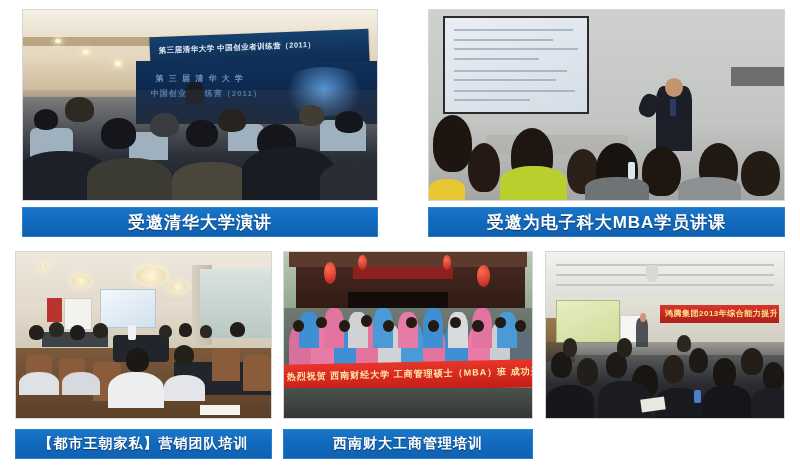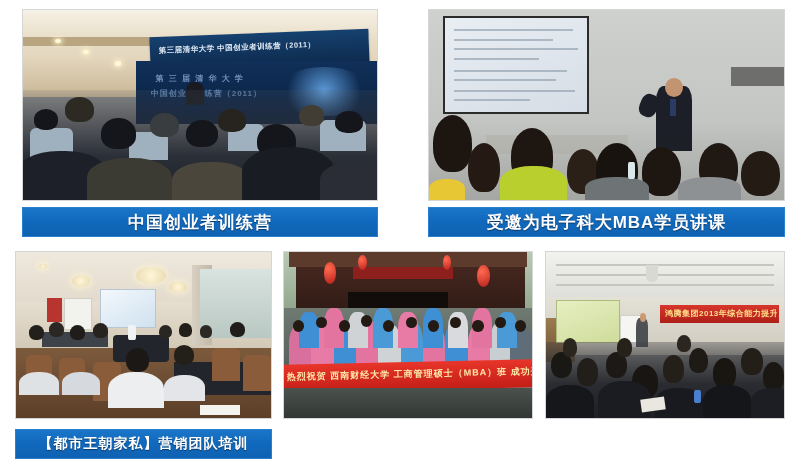--- a/index.html
+++ b/index.html
@@ -149,21 +149,21 @@
         <div class="head" style="left:78%; top:50%; width:7%;  height:11%; background:#413c34;"></div>
         <div class="head" style="left:88%; top:53%; width:8%;  height:12%;"></div>
         <div class="shoulder" style="left:-2%; bottom:0; width:26%; height:26%; background:#1d2029;"></div>
         <div class="shoulder" style="left:18%; bottom:0; width:24%; height:22%; background:#3b3a33;"></div>
         <div class="shoulder" style="left:42%; bottom:0; width:22%; height:20%; background:#4a463c;"></div>
         <div class="shoulder" style="left:62%; bottom:0; width:26%; height:28%; background:#191c23;"></div>
         <div class="shoulder" style="left:84%; bottom:0; width:20%; height:20%; background:#2a2d35;"></div>
       </div>
     </div>
     <div class="caption cap-top" style="top:198px;">
-      <span>中国创业者训练营</span>
+      <span>受邀清华大学演讲</span>
     </div>
   </div>
 
   <div class="card" style="left:15px; top:251px; width:257px; height:208px;">
     <div class="photo" style="height:168px;">
       <div class="scene">
         <div class="lyr b1-ceil"></div>
         <div class="lyr b1-wall"></div>
         <div class="lyr b1-curt"></div>
         <div class="lyr b1-win"></div>
@@ -291,20 +291,23 @@
         <div class="ph" style="left:67%;  top:39%; width:4.5%; height:7%;"></div>
         <div class="ph" style="left:76%;  top:41%; width:4.5%; height:7%;"></div>
         <div class="ph" style="left:85%;  top:39%; width:4.5%; height:7%;"></div>
         <div class="ph" style="left:93%;  top:41%; width:4.5%; height:7%;"></div>
         <div class="lyr b2-ban">
           <span class="b2-bantx">热烈祝贺 西南财经大学 工商管理硕士（MBA）班 成功开课</span>
         </div>
         <div class="lyr b2-front"></div>
       </div>
     </div>
+    <div class="caption cap-bot" style="top:178px;">
+      <span>西南财大工商管理培训</span>
+    </div>
   </div>
 
   <div class="card" style="left:545px; top:251px; width:240px; height:208px;">
     <div class="photo" style="height:168px;">
       <div class="scene">
         <div class="lyr b3-ceil"></div>
         <div class="b3-slat" style="top:7%;"></div>
         <div class="b3-slat" style="top:13%;"></div>
         <div class="b3-slat" style="top:19%;"></div>
         <div class="lyr b3-wall"></div>

